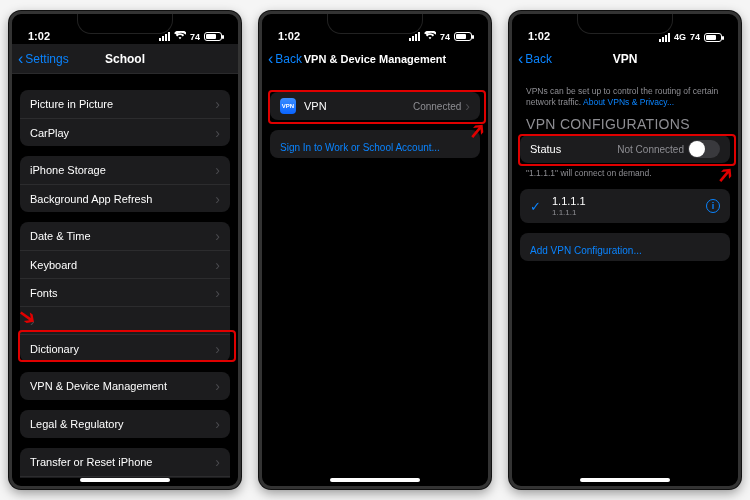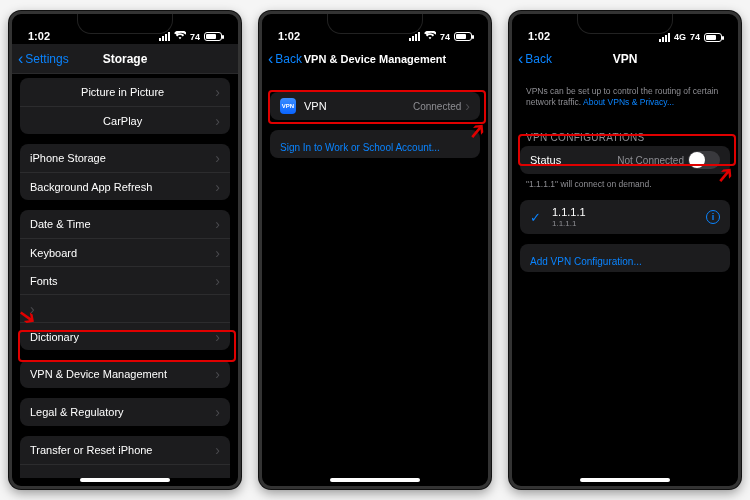--- a/index.html
+++ b/index.html
@@ -84,21 +84,21 @@
     display: flex; align-items: center;
     color: #0a84ff;
     font-size: 12px;
     cursor: pointer;
   }
   .nav-back-chevron { font-size: 16px; margin-right: 2px; line-height: 1; }
   .nav-title { font-weight: 600; font-size: 12px; color:#fff; }
   .content { padding: 0; height: calc(100% - 60px - 8px); overflow: hidden; }
   .group { margin: 10px 8px 0; background:#1c1c1e; border-radius: 8px; overflow: hidden; }
   .group-header {
-    margin: 24px 14px 3px; font-size: 10px; letter-spacing: 0.3px;
+    margin: 8px 14px 3px; font-size: 14px; letter-spacing: 0.3px;
     color: #8e8e93; text-transform: uppercase;
   }
   .row {
     display: flex; align-items: center;
     min-height: 28px;
     padding: 5px 10px;
     border-top: 0.5px solid #2c2c2e;
     cursor: pointer;
   }
   .group .row:first-child { border-top: none; }
@@ -171,24 +171,24 @@
       <span class="batt">
           <span class="batt-fill"></span>
         </span>
     </div>
   </div>
   <div class="nav-bar">
     <div class="nav-back">
       <span class="nav-back-chevron">‹</span>
       <span>Settings</span>
     </div>
-    <span class="nav-title">Storage</span>
+    <span class="nav-title">School</span>
   </div>
   <div class="content">
-    <div class="group" style="margin-top:4px;text-align:center;">
+    <div class="group" style="margin-top:16px;">
       <div class="row">
           <span class="row-label">Picture in Picture</span>
           <span class="chevron">›</span>
         </div>
       <div class="row">
           <span class="row-label">CarPlay</span>
           <span class="chevron">›</span>
         </div>
     </div>
     <div class="group">

